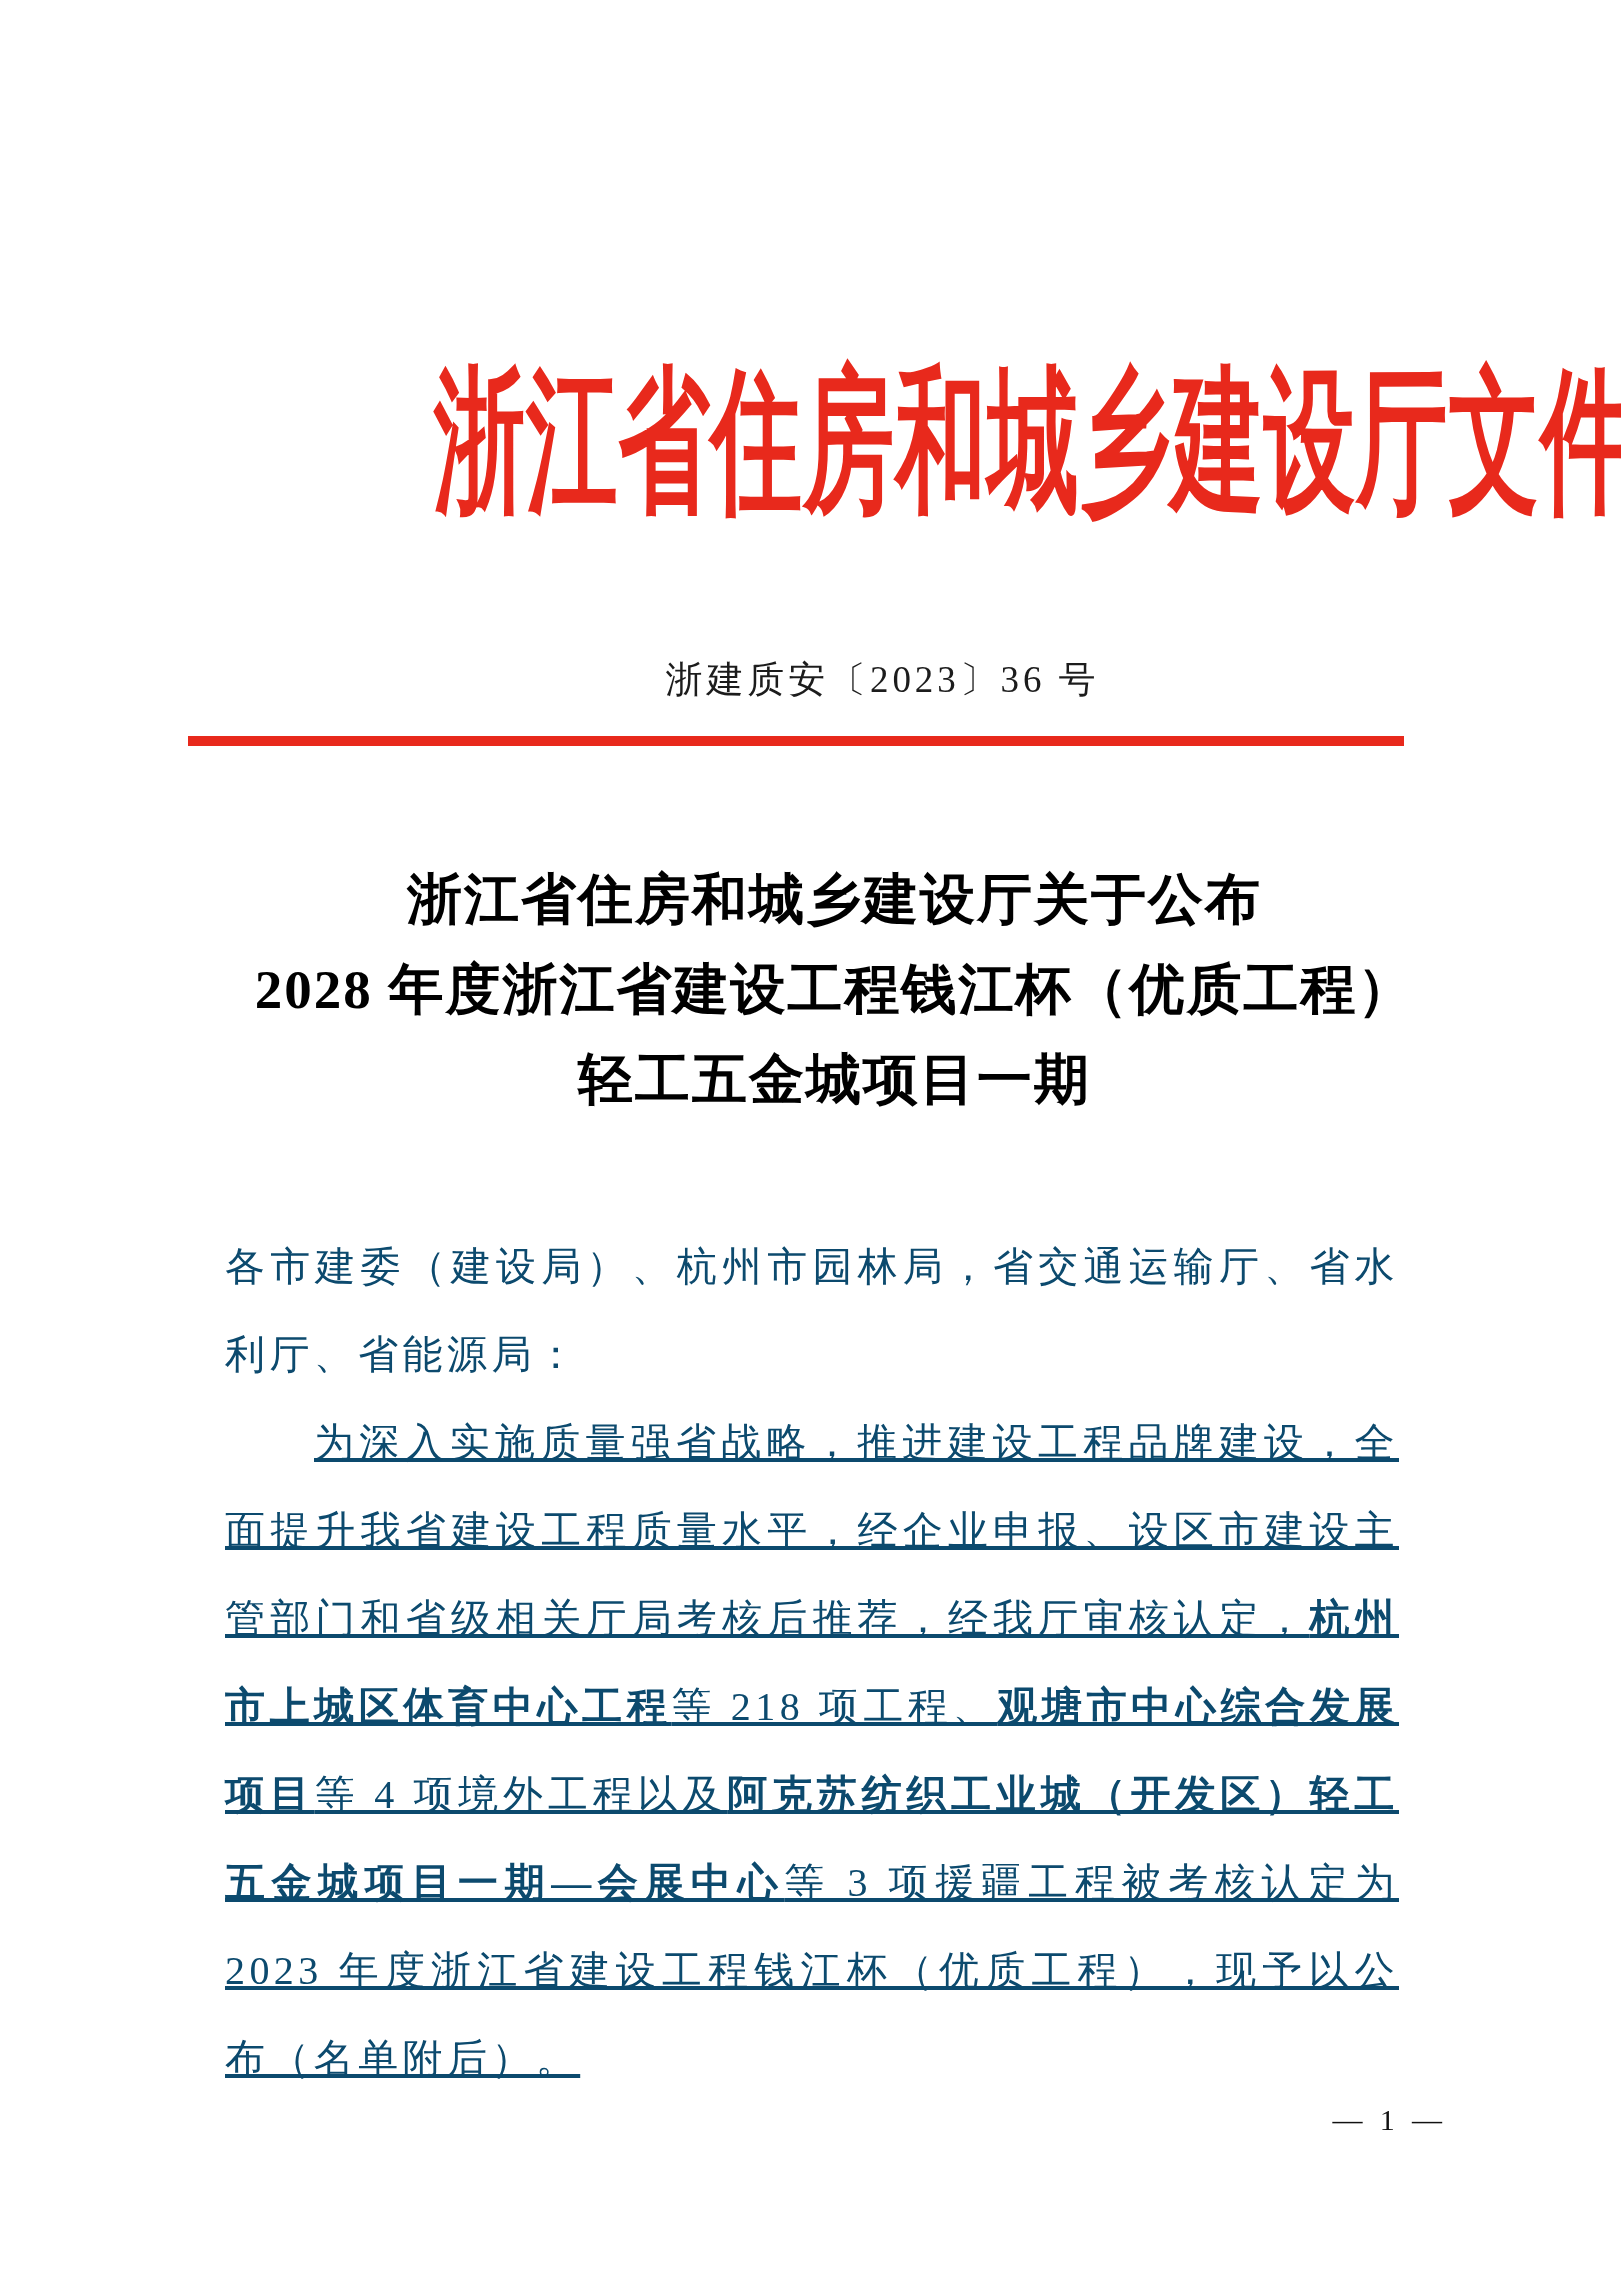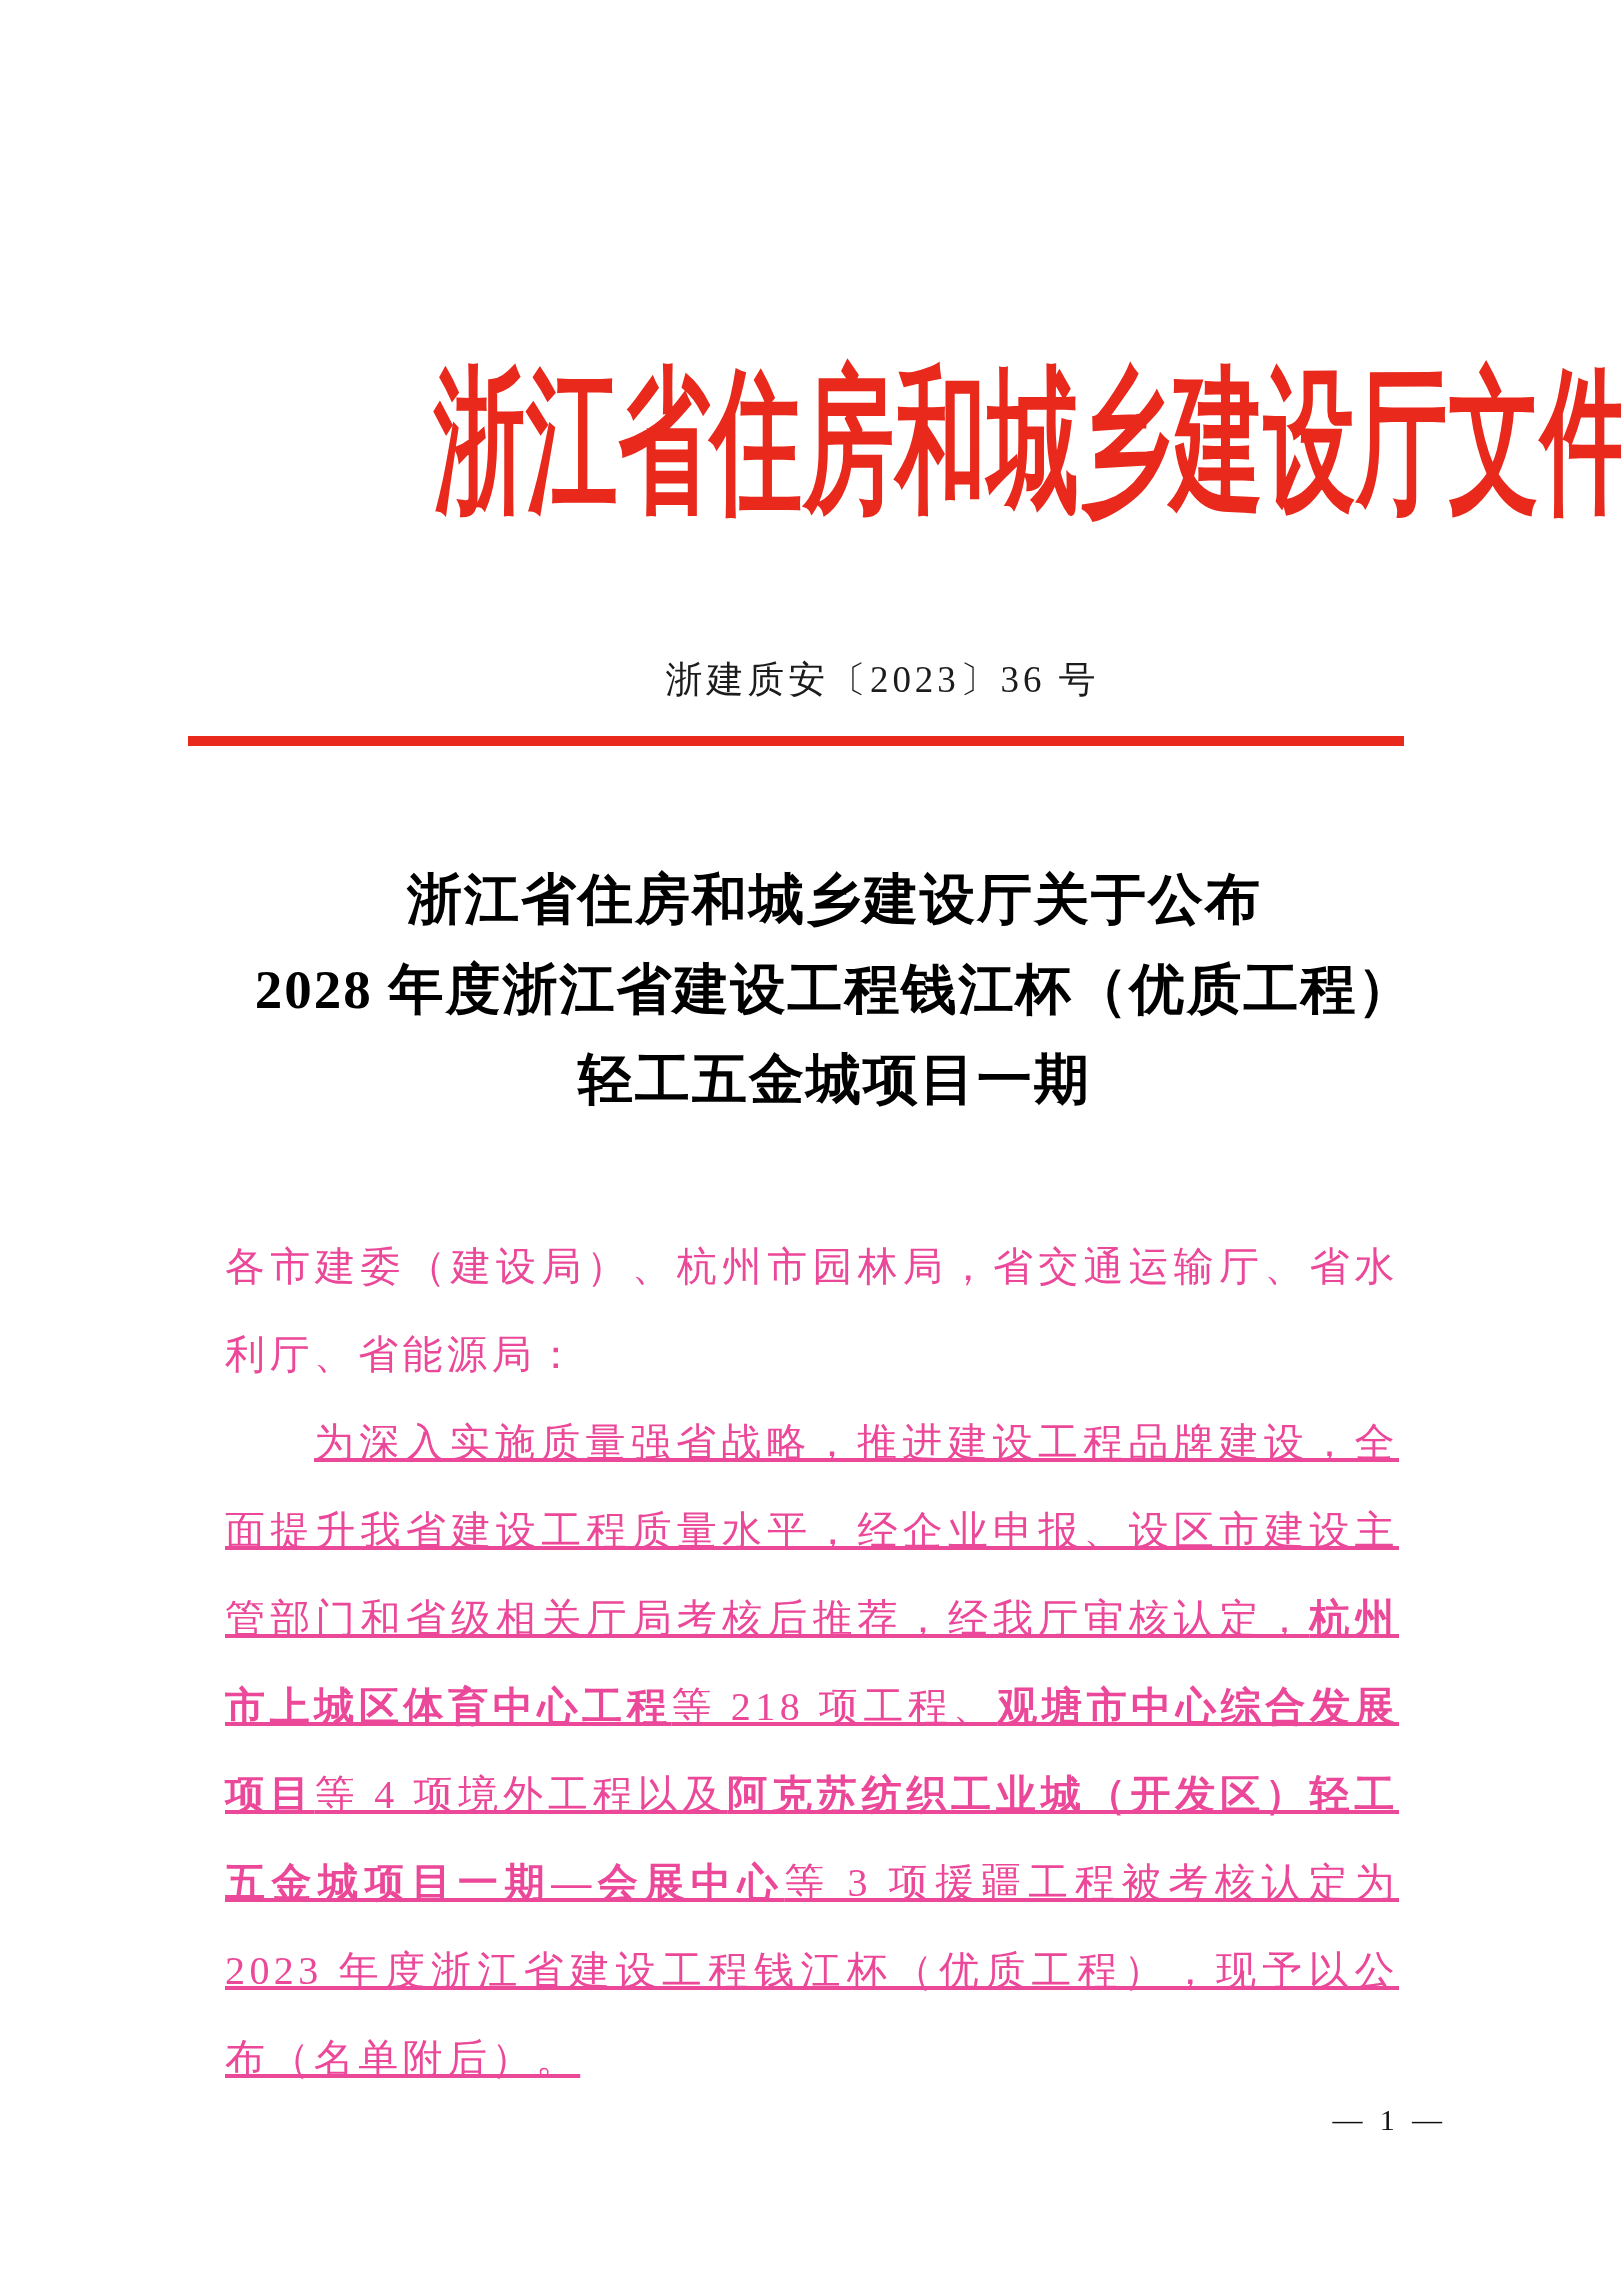--- a/index.html
+++ b/index.html
@@ -72,21 +72,21 @@
   
   .body-block {
     position: absolute;
     top: 1223px;
     left: 225px;
     width: 1174px;
     font-size: 40px;
     line-height: 88px;
     letter-spacing: 4.4px;
     text-align: justify;
-    color: #ec4899;
+    color: #0c4a6e;
   }
   .para { margin: 0; }
   .para-indent { text-indent: 89px; text-decoration: underline; }
   .seg-bold { font-weight: bold; }
   
   .page-number {
     position: absolute;
     top: 2103px;
     right: 222px;
     font-size: 30px;

